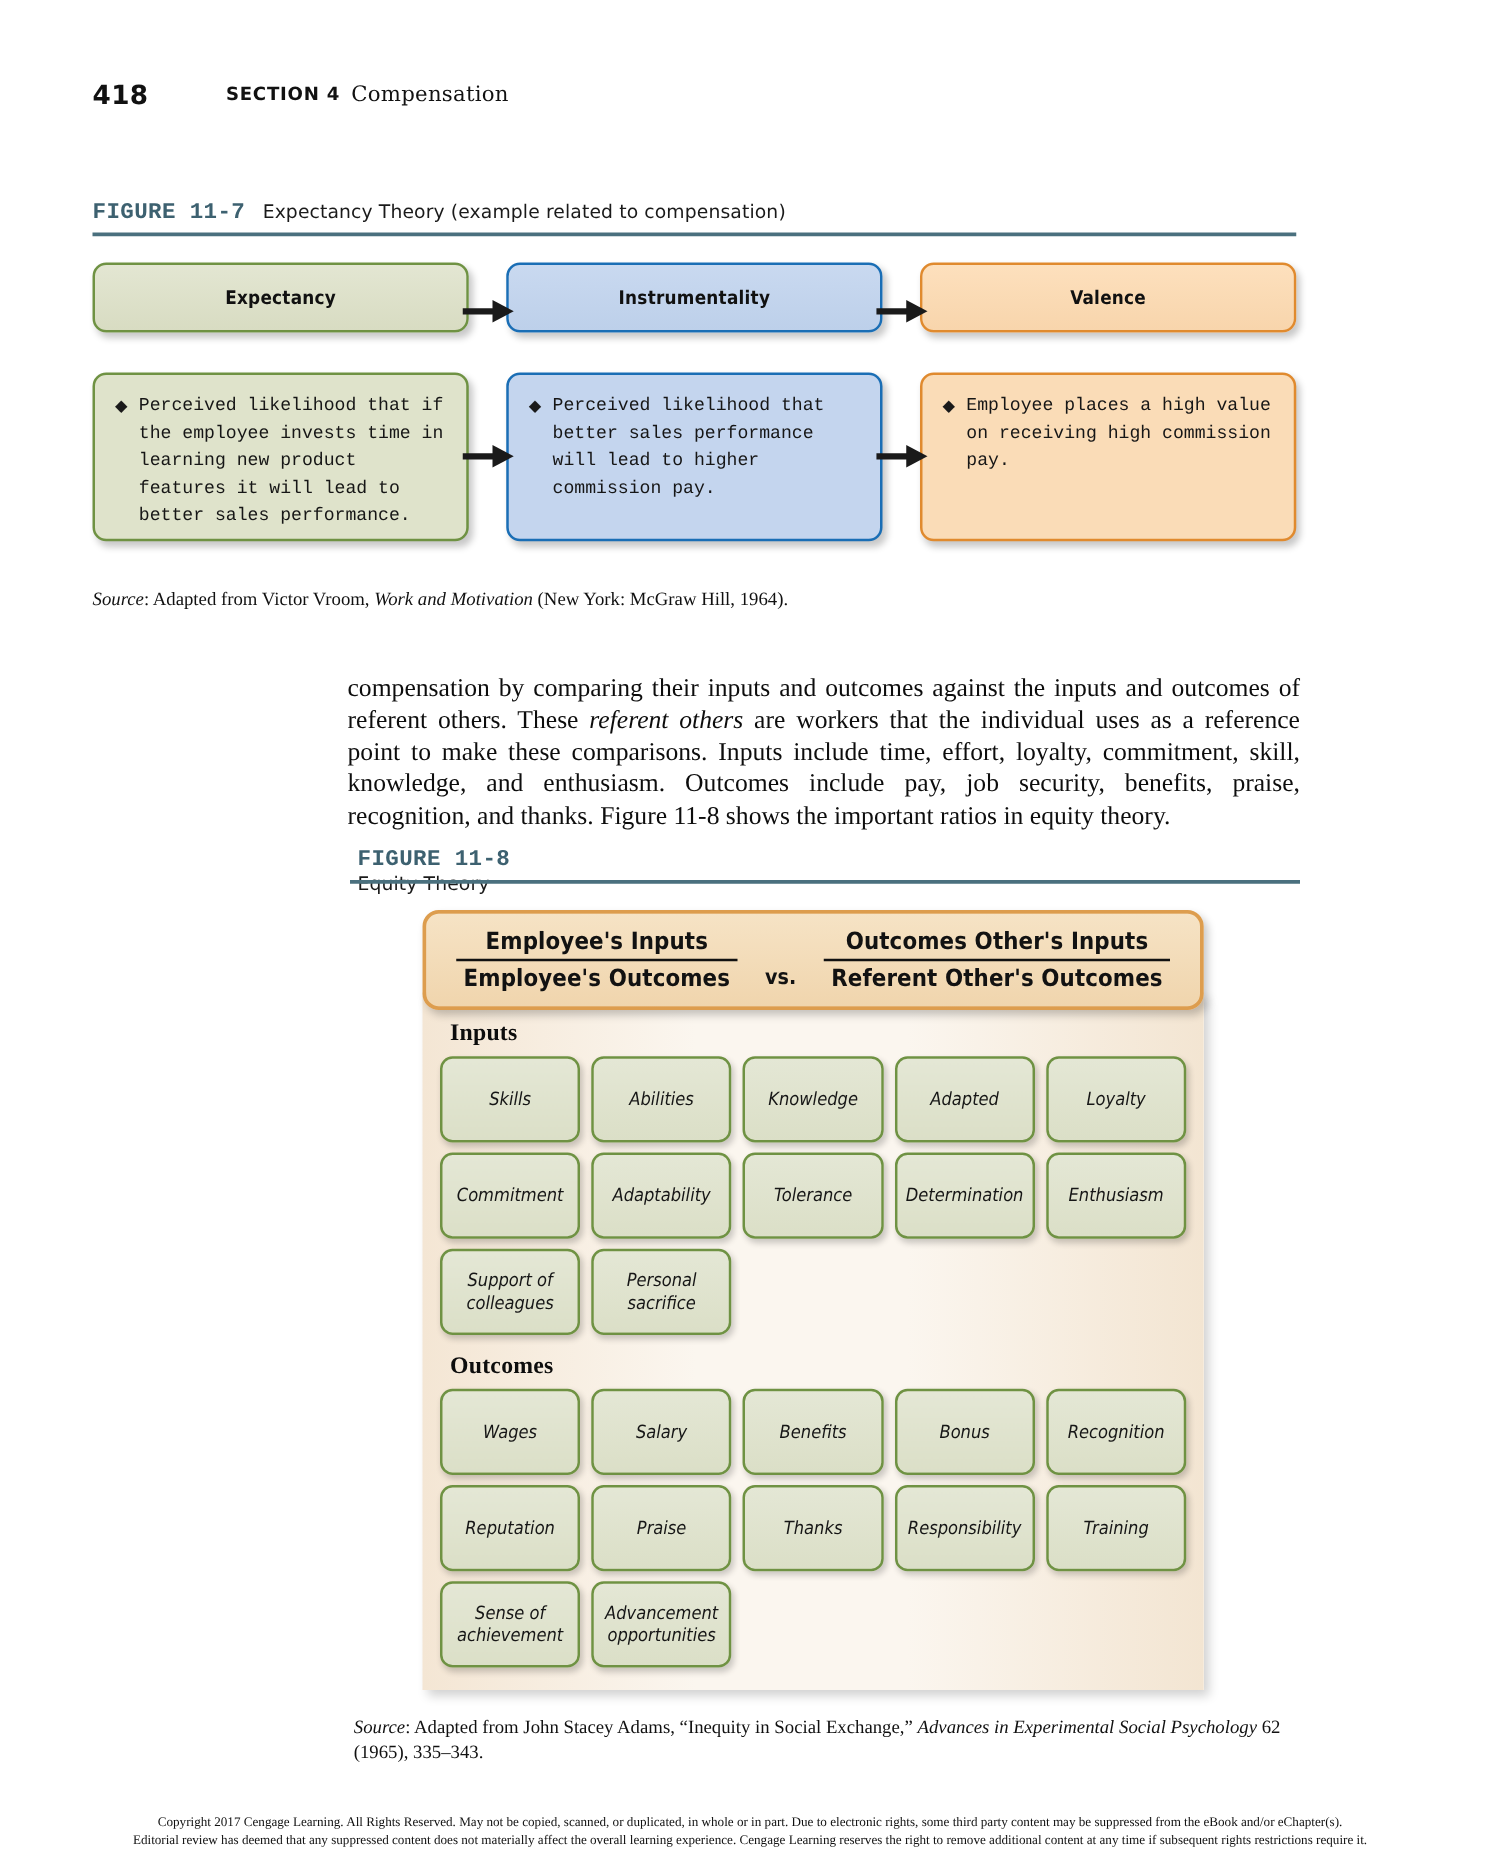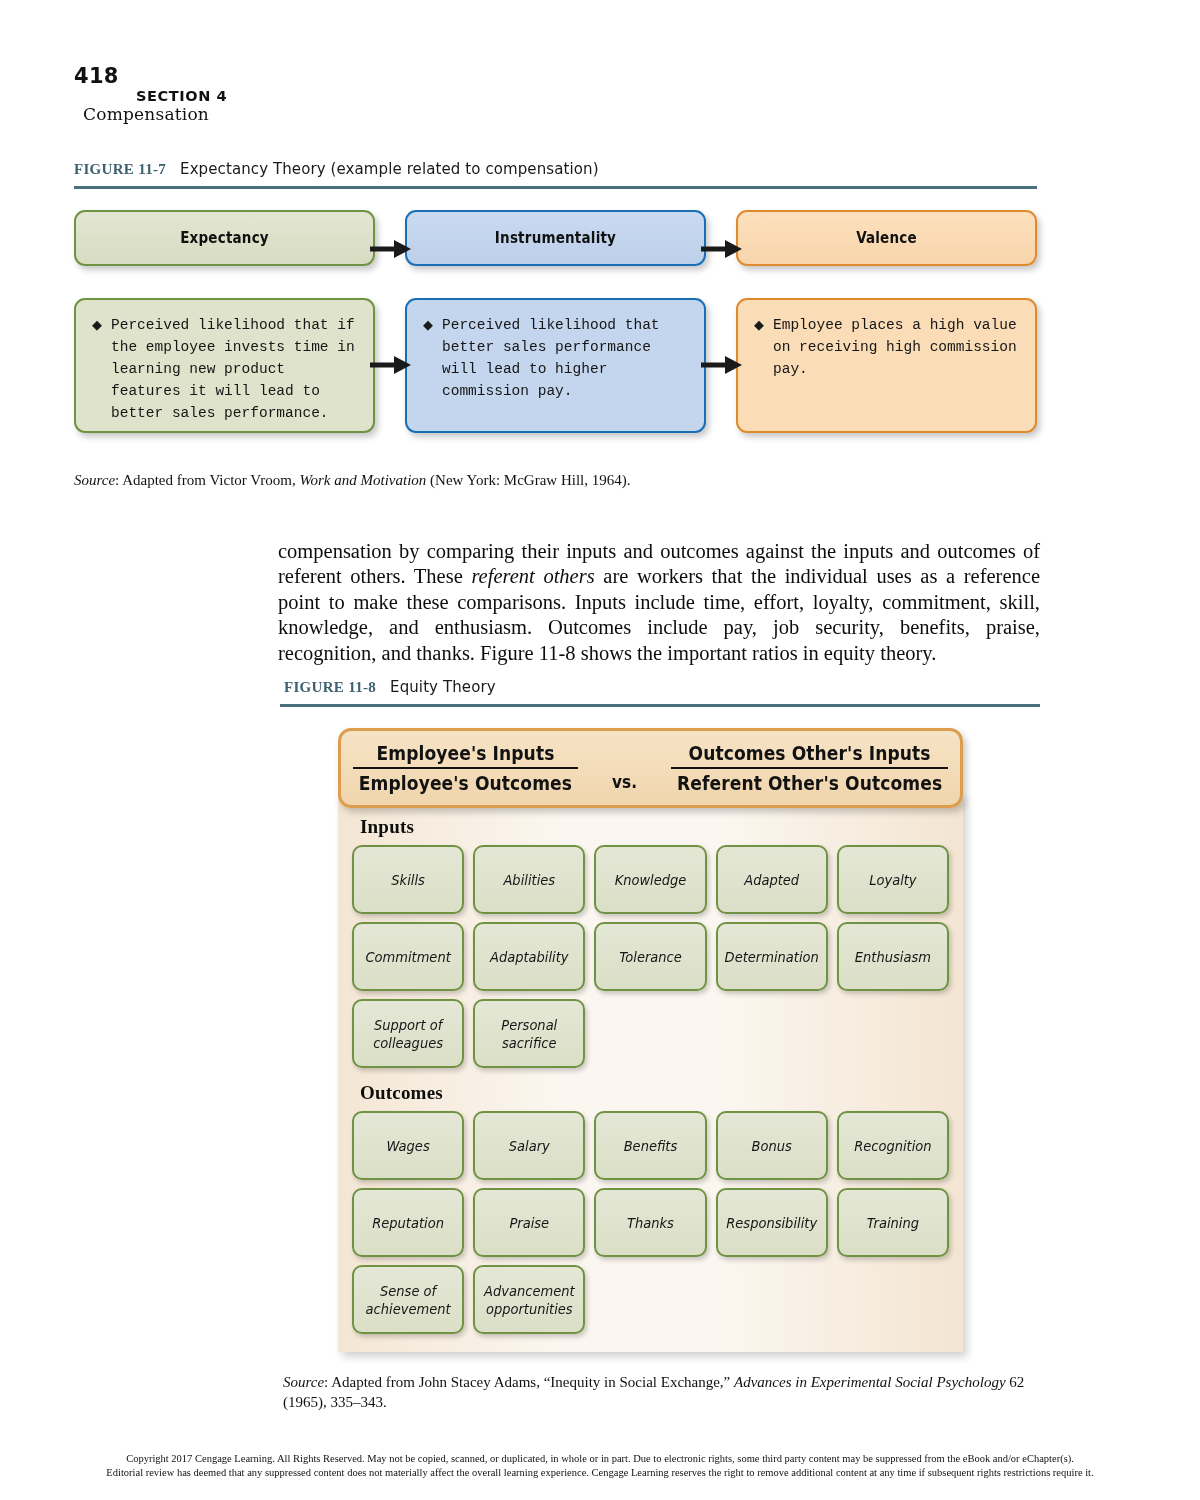--- a/index.html
+++ b/index.html
@@ -15,22 +15,21 @@
     color: #000;
     overflow: hidden;
   }
 
   
   .runhead {
     position: absolute;
     top: 64px;
     left: 74px;
     display: flex;
-    align-items: flex-start;
-    flex-direction: column;
+    align-items: center;
   }
   .runhead-page {
     font-family: "DejaVu Sans", sans-serif;
     font-weight: bold;
     font-size: 21px;
     letter-spacing: .3px;
     color: #111;
   }
   .runhead-section {
     font-family: "DejaVu Sans", sans-serif;
@@ -48,23 +47,23 @@
     letter-spacing: .2px;
   }
 
   
   .fig-head {
     position: absolute;
     display: flex;
     align-items: baseline;
   }
   .fig-num {
-    font-family: Liberation Serif, serif;
-    font-weight: bold;
-    font-size: 15px;
+    font-family: Liberation Mono, monospace;
+    font-weight: bold;
+    font-size: 18px;
     color: #3d6170;
     letter-spacing: .3px;
   }
   .fig-title {
     font-family: "DejaVu Sans", sans-serif;
     font-size: 15px;
     color: #1a1a1a;
     margin-left: 14px;
     letter-spacing: .1px;
   }
@@ -157,21 +156,21 @@
     position: relative;
     box-sizing: border-box;
     height: 80px;
     background: linear-gradient(180deg,#f6e3c5 0%,#f0d5ad 100%);
     border: 3px solid #dd9d4e;
     border-radius: 13px;
     box-shadow: 3px 4px 7px rgba(0,0,0,0.22);
     display: flex;
     align-items: center;
     justify-content: center;
-    gap: 34px;
+    gap: 22px;
     z-index: 3;
   }
   .frac { text-align: center; }
   .frac .num, .frac .den {
     font-family: "DejaVu Sans Condensed", "DejaVu Sans", sans-serif;
     font-weight: bold;
     font-size: 19px;
     color: #121212;
     padding: 0 6px;
     letter-spacing: .1px;
@@ -309,21 +308,21 @@
     <polygon points="24,4 41,13 24,22" fill="#1a1a1a"></polygon>
   </svg>
 </div>
 
 <div class="fig-source" style="left:74px; top:470px; width:800px;">
   <i>Source</i><span>: Adapted from Victor Vroom, </span><i>Work and Motivation</i><span> (New York: McGraw Hill, 1964).</span>
 </div>
 
 <p class="bodytext"><span>compensation by comparing their inputs and outcomes against the inputs and outcomes of referent others. These </span><i>referent others</i><span> are workers that the individual uses as a reference point to make these comparisons. Inputs include time, effort, loyalty, commitment, skill, knowledge, and enthusiasm. Outcomes include pay, job security, benefits, praise, recognition, and thanks. Figure 11-8 shows the important ratios in equity theory.</span></p>
 
-<div class="fig-head" style="left:284px; top:678px;">
+<div class="fig-head" style="left:272px; top:678px;flex-direction:column;">
   <span class="fig-num">FIGURE 11-8</span>
   <span class="fig-title">Equity Theory</span>
 </div>
 <div class="fig-rule" style="left:280px; top:704px; width:760px;"></div>
 
 <div id="fig8">
 
   <div class="ratio-box">
     <div class="frac">
       <div class="num">Employee's Inputs</div>

